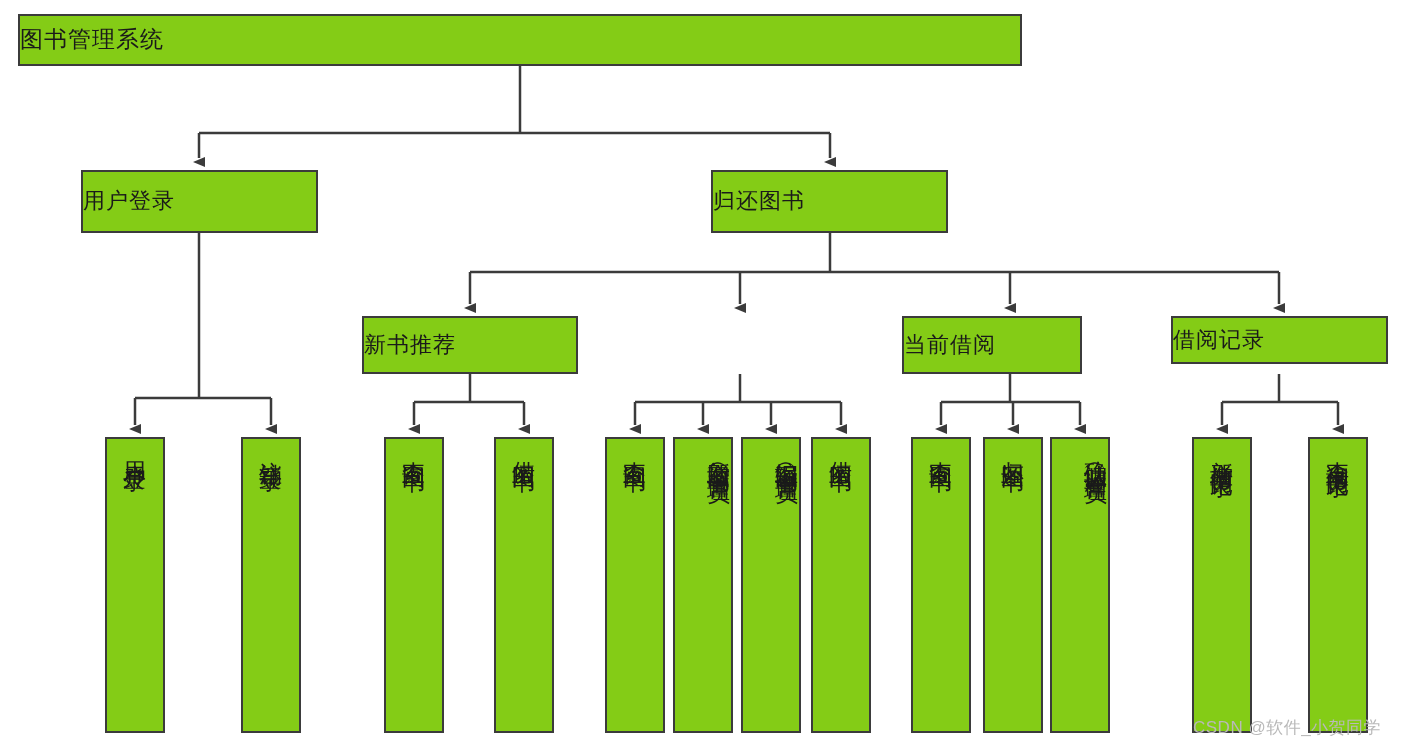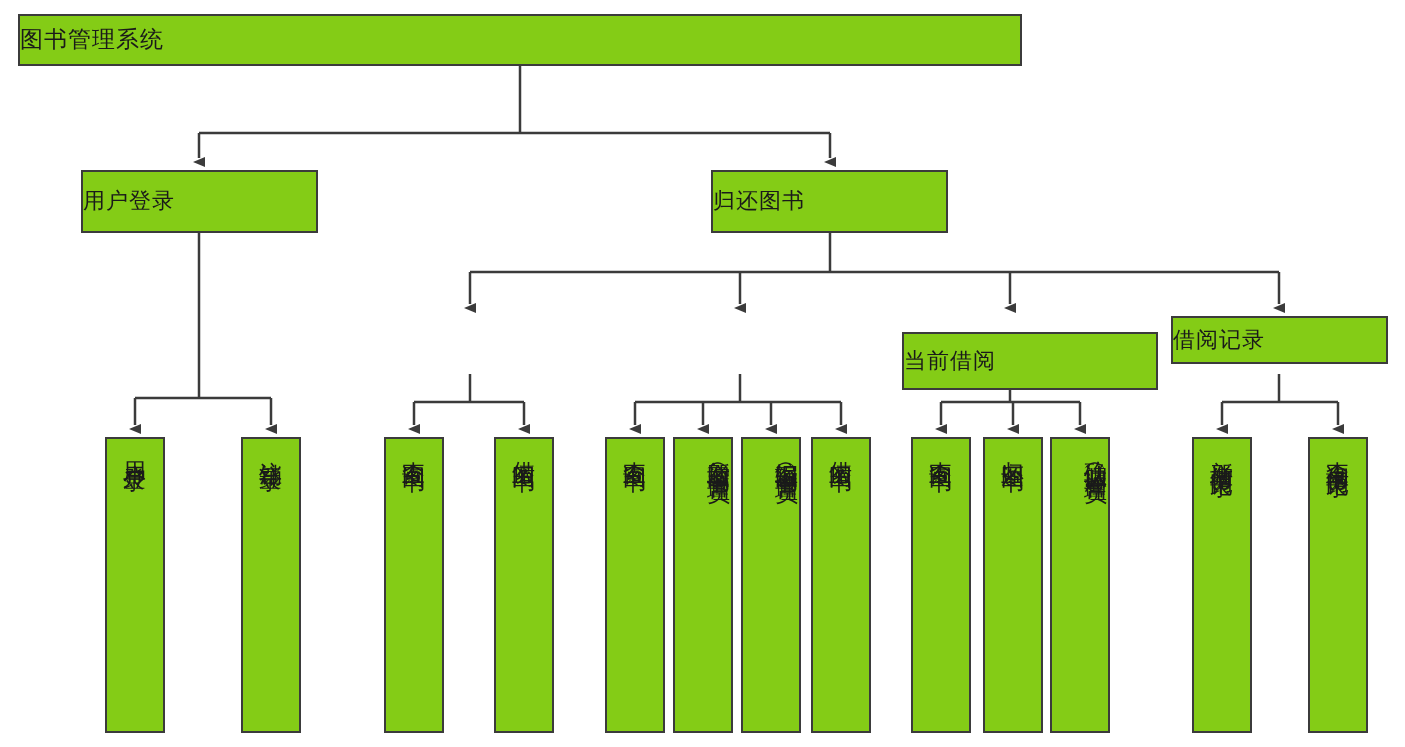--- a/index.html
+++ b/index.html
@@ -125,21 +125,24 @@
     <span>图书管理系统</span>
   </div>
 
   <div class="node node-h" style="left:81px; top:170px; width:237px; height:63px;">
     <span>用户登录</span>
   </div>
   <div class="node node-h" style="left:711px; top:170px; width:237px; height:63px;">
     <span>归还图书</span>
   </div>
 
-  <div class="node node-h" style="left:902px; top:332px; width:256px; height:58px;">
+  <div class="node node-h" style="left:362px; top:316px; width:216px; height:58px;">
+    <span>新书推荐</span>
+  </div>
+  <div class="node node-h" style="left:902px; top:316px; width:180px; height:58px;">
     <span>当前借阅</span>
   </div>
   <div class="node node-h" style="left:1171px; top:316px; width:217px; height:48px;">
     <span>借阅记录</span>
   </div>
 
   <div class="node node-v" style="left:105px; top:437px; width:60px; height:296px;">
     <span>用户登录</span>
   </div>
   <div class="node node-v" style="left:241px; top:437px; width:60px; height:296px;">
@@ -176,14 +179,15 @@
     <span>确认归还（管理员）</span>
   </div>
 
   <div class="node node-v" style="left:1192px; top:437px; width:60px; height:296px;">
     <span>新增借阅记录</span>
   </div>
   <div class="node node-v" style="left:1308px; top:437px; width:60px; height:296px;">
     <span>查询借阅记录</span>
   </div>
 
+  <div class="watermark" style="left:1193px; top:716px;">CSDN @软件_小贺同学</div>
 
 </div>
 
 </body></html>

